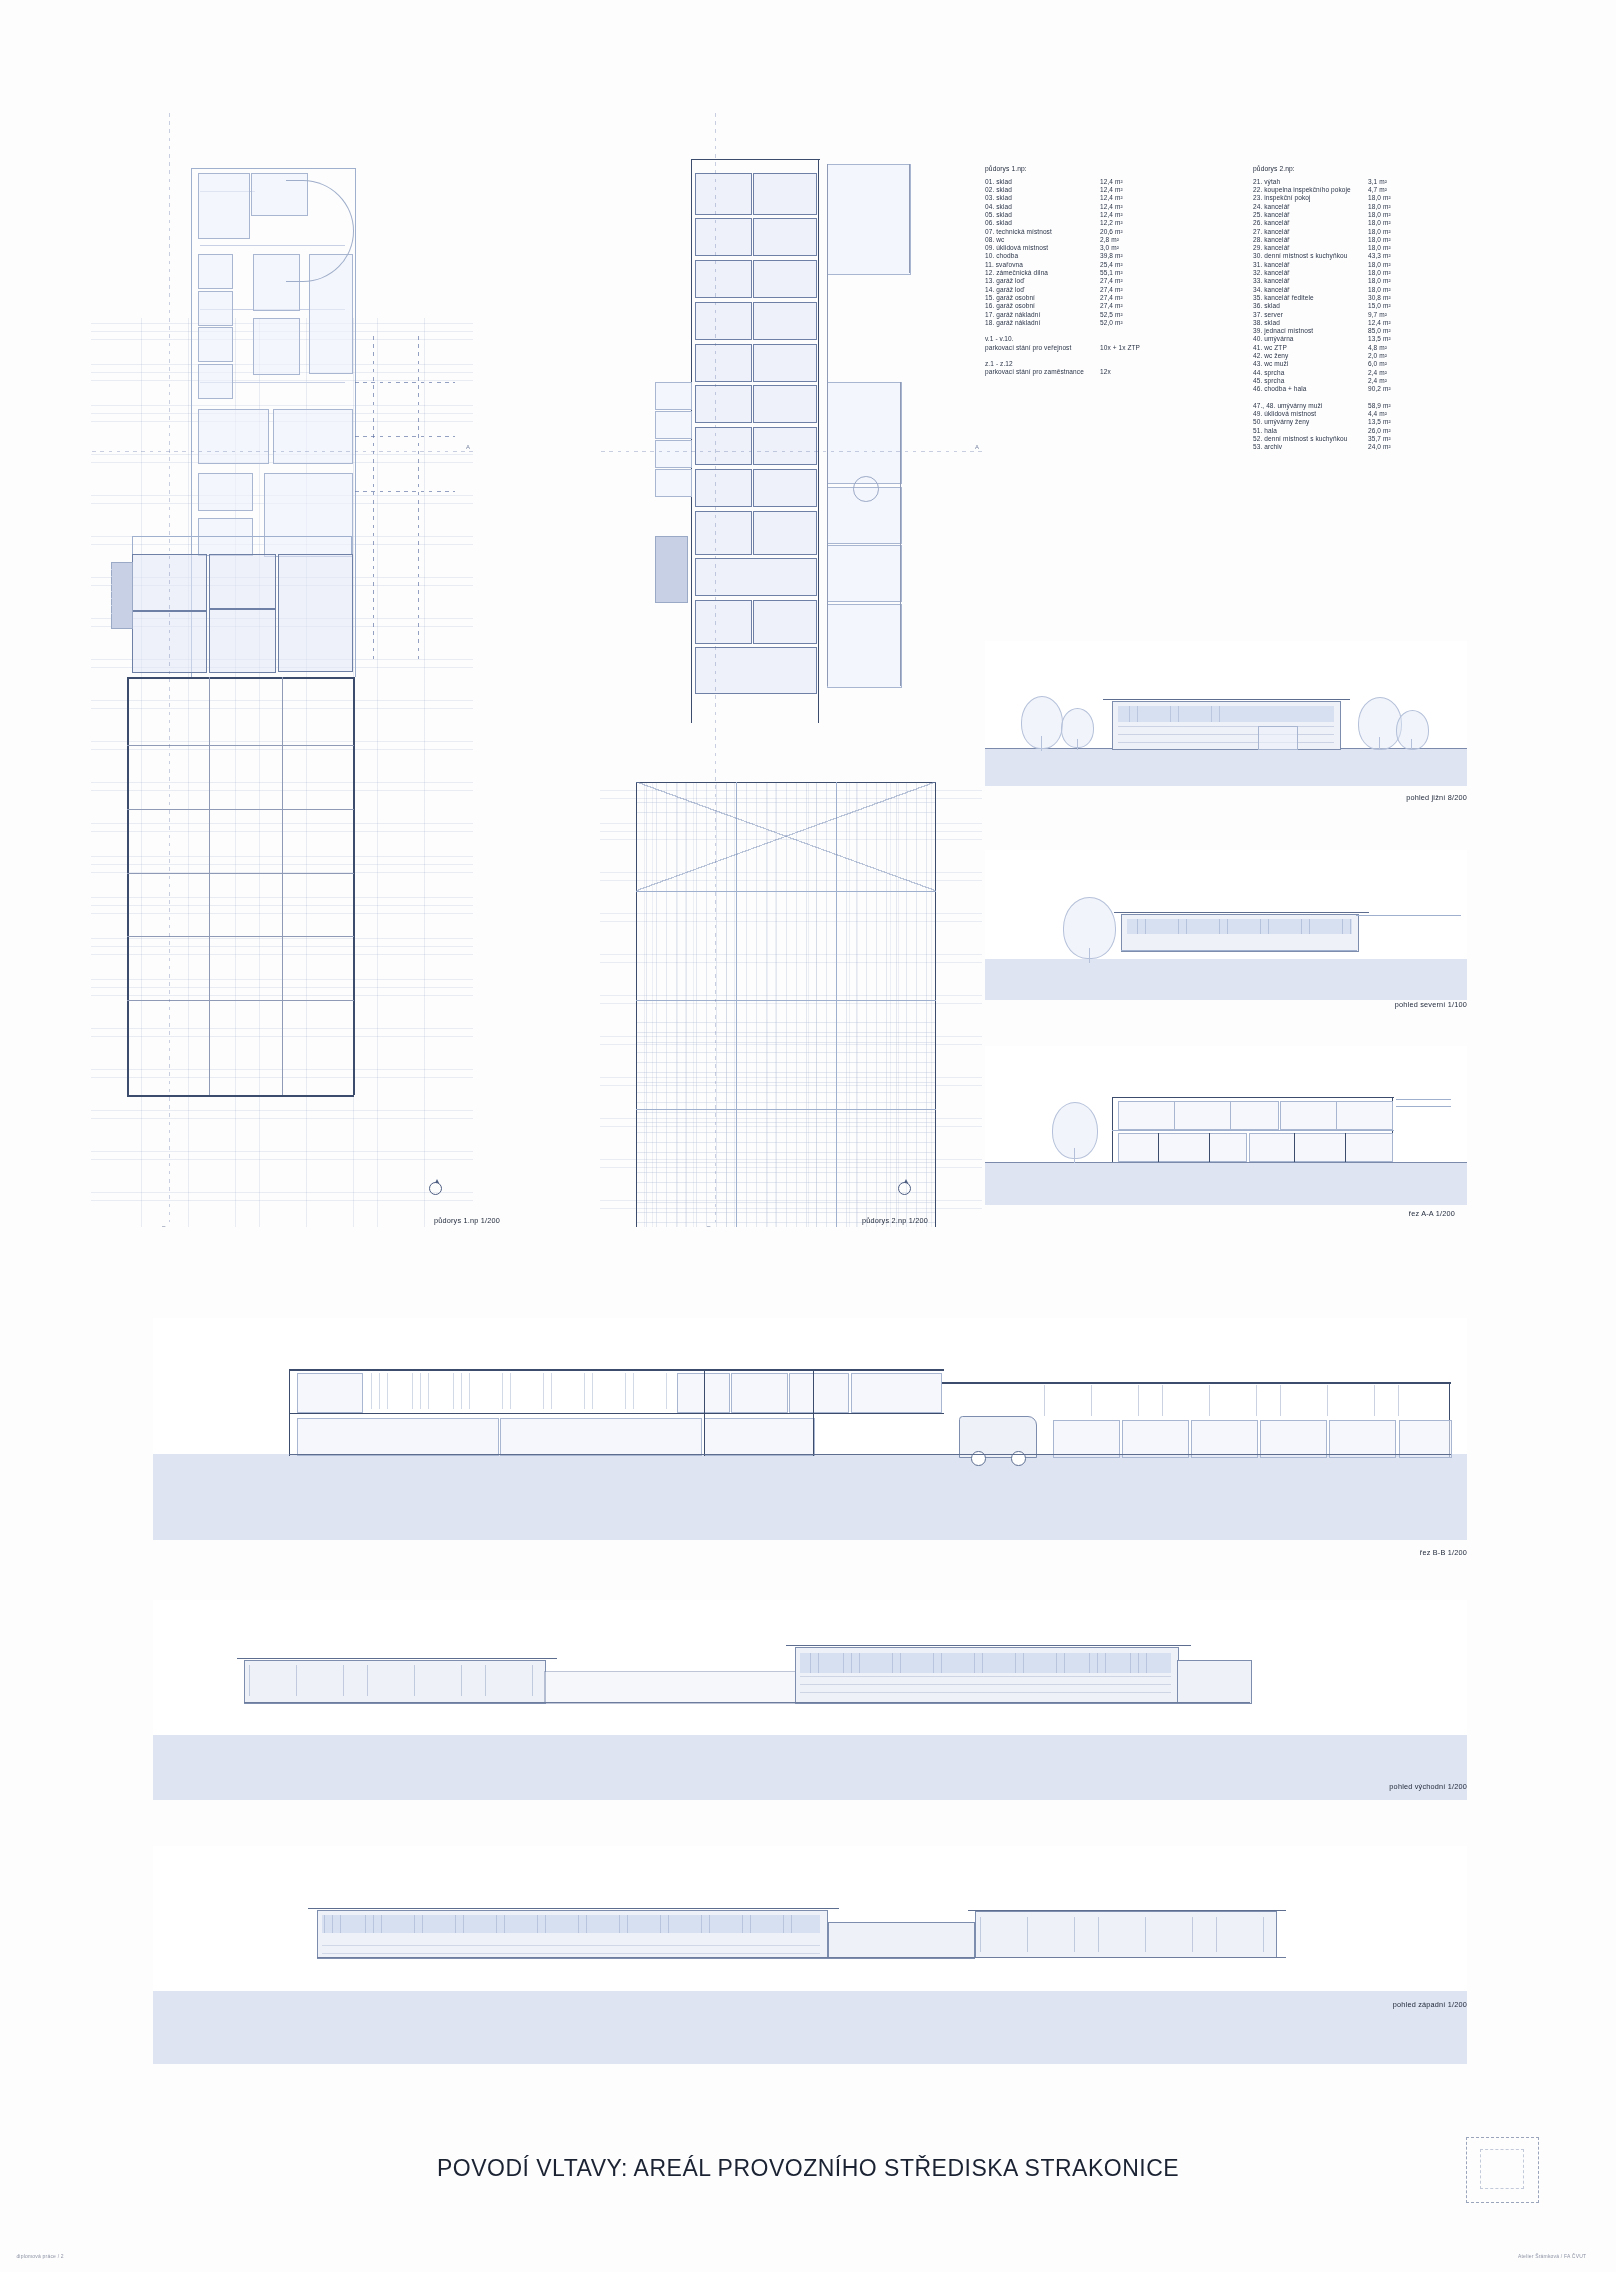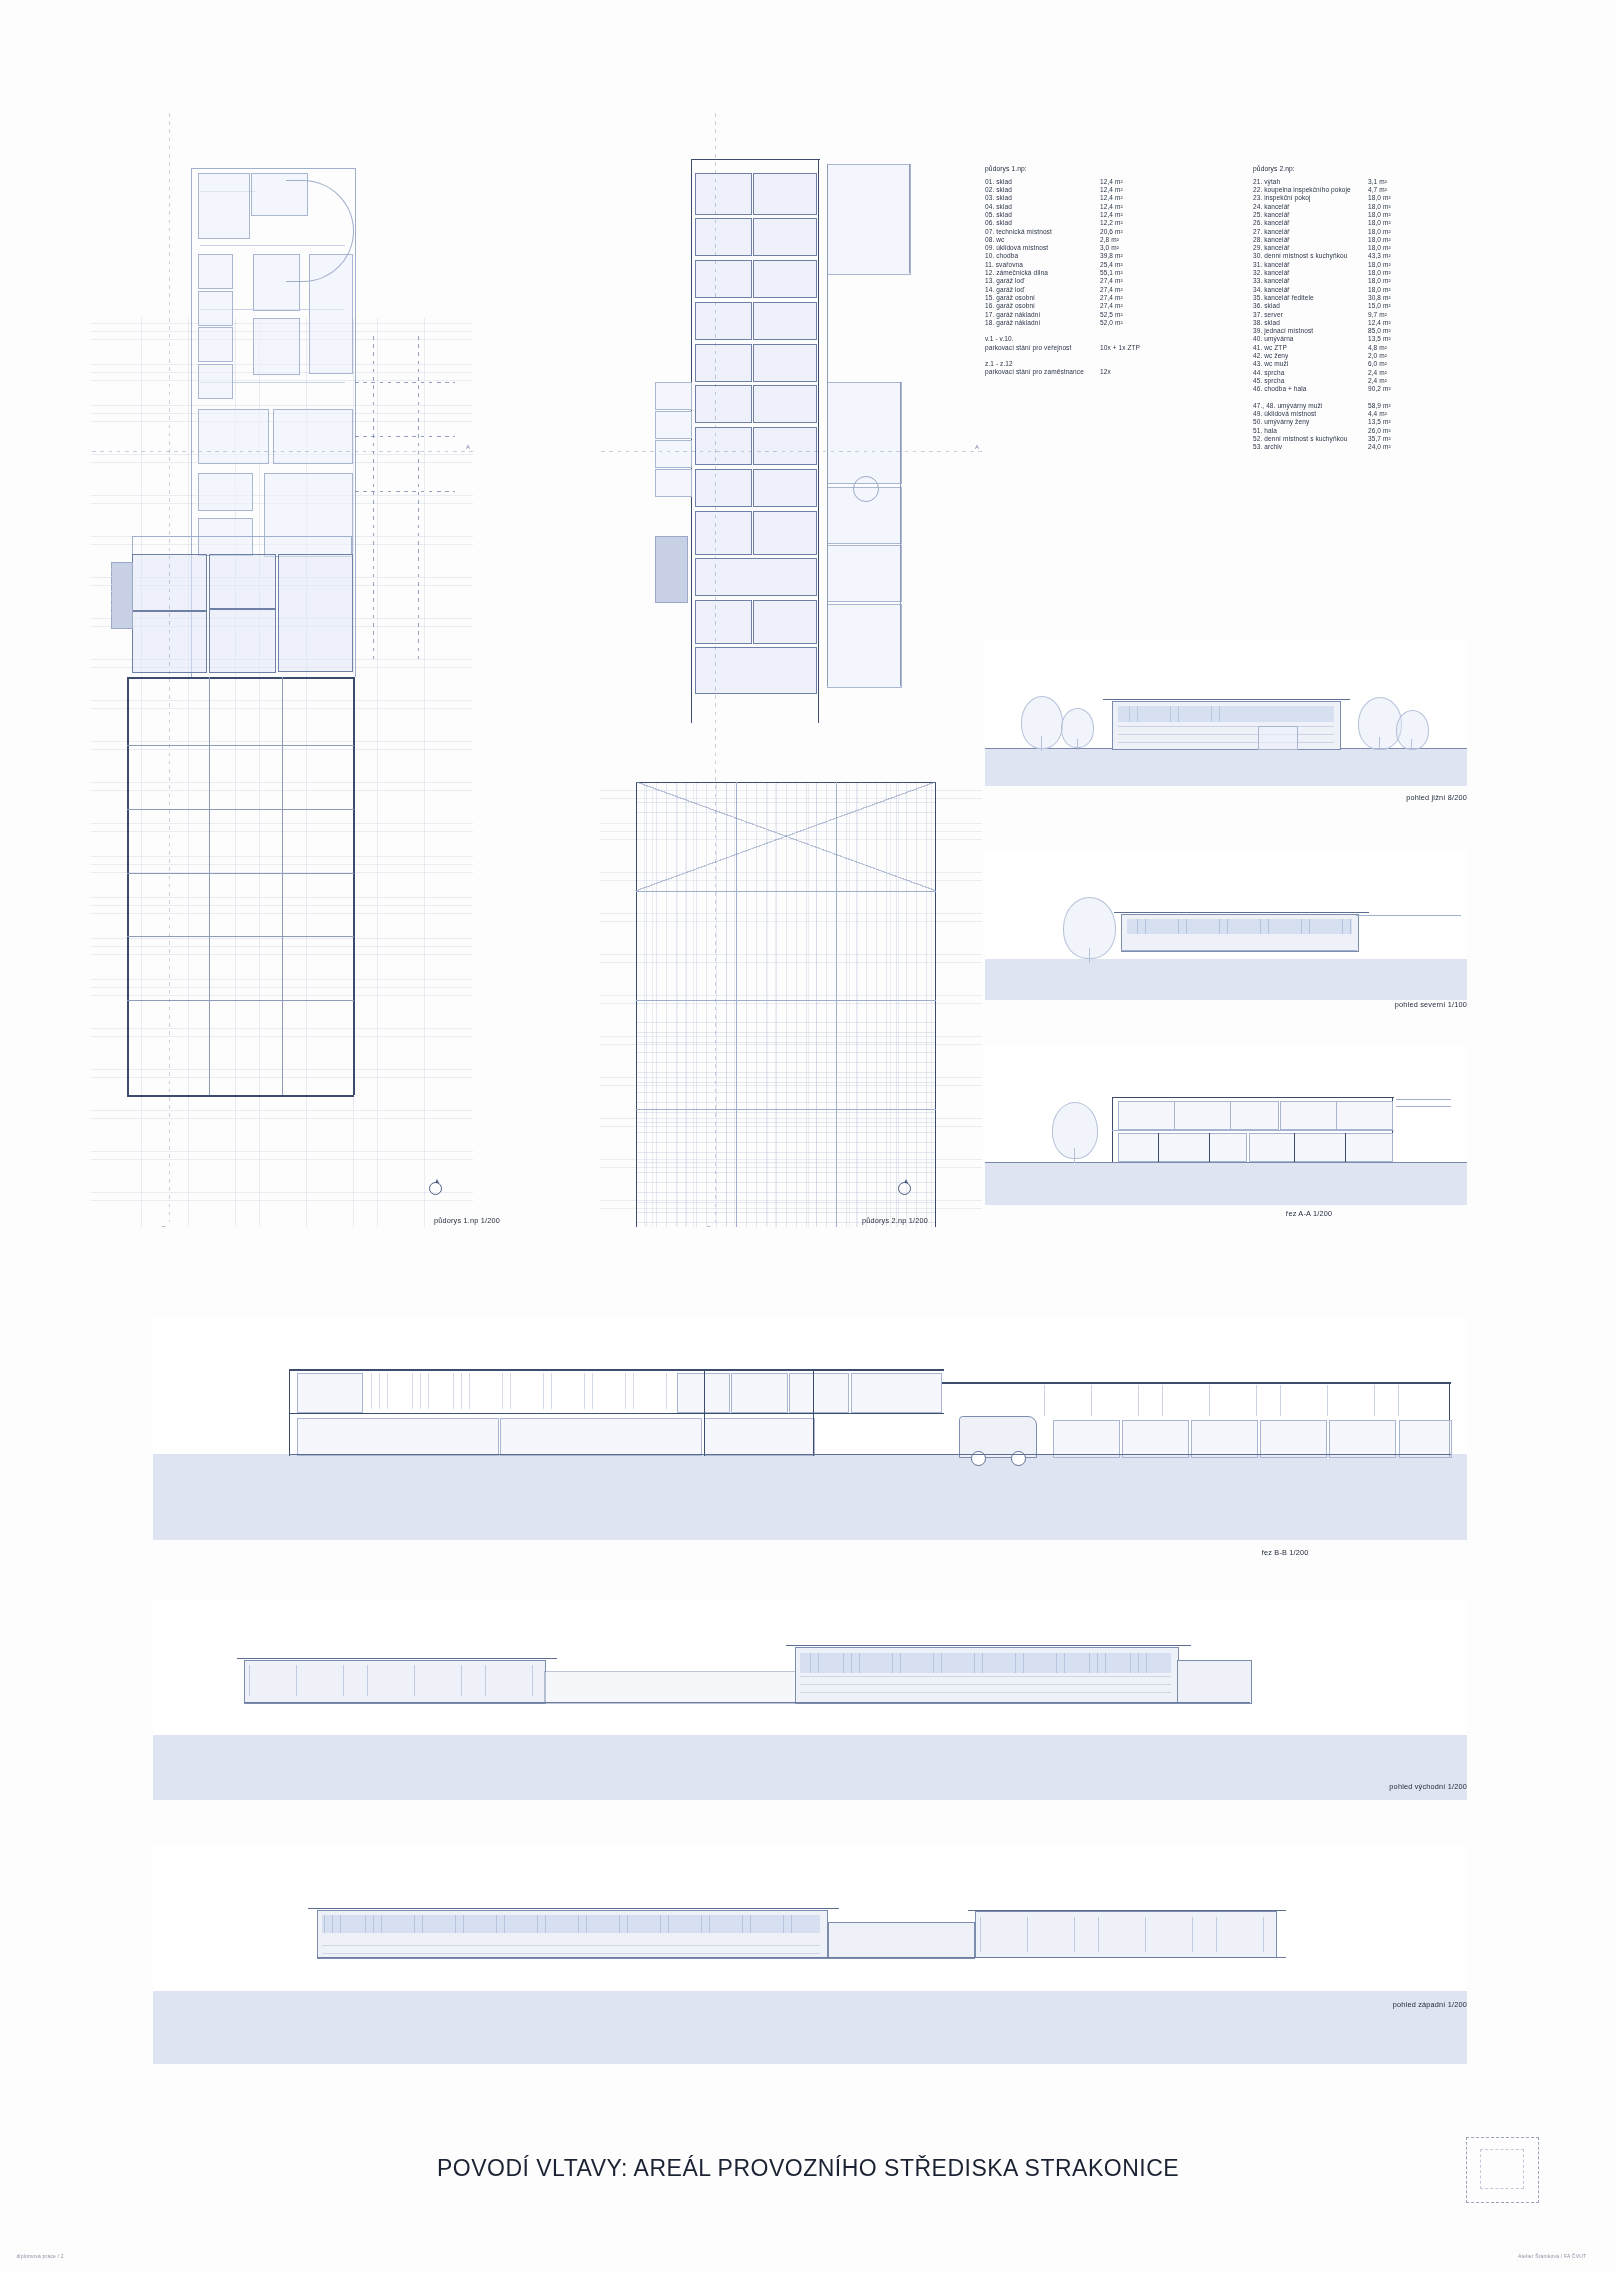--- a/index.html
+++ b/index.html
@@ -540,21 +540,21 @@
     <div class="roomlite" style="left:264px;top:87px;width:142px;height:27px;"></div>
     <div class="wall" style="left:173px;top:87px;width:0.8px;height:29px;"></div>
     <div class="wall" style="left:224px;top:87px;width:0.8px;height:29px;"></div>
     <div class="wall" style="left:309px;top:87px;width:0.8px;height:29px;"></div>
     <div class="wall" style="left:360px;top:87px;width:0.8px;height:29px;"></div>
     <div class="tree" style="left:67px;top:56px;width:44px;height:55px;"></div>
     <div class="trunk" style="left:89px;top:102px;height:14.5px;"></div>
     <div class="thin" style="left:411px;top:53px;width:55px;height:0.6px;"></div>
     <div class="thin" style="left:411px;top:60px;width:55px;height:0.6px;"></div>
   </div>
-  <div class="cap" style="left:1127px;top:1209px;width:364px;text-align:center;">řez A-A 1/200</div>
+  <div class="cap" style="left:1091px;top:1209px;width:364px;">řez A-A 1/200</div>
 
   <div class="draw" style="left:153px;top:1318px;width:1314px;height:223px;">
     <div class="skyband" style="left:0;top:0;width:1314px;height:136px;"></div>
     <div class="ground" style="left:0;top:136px;width:1314px;height:86px;"></div>
     <div style="position:absolute;left:0;top:91px;width:382px;height:51px;background:
       radial-gradient(ellipse 173px 51px at 136px 142px, #dfe4f2 0 99%, transparent 100%);"></div>
 
     <div class="wall" style="left:136px;top:51px;width:655px;height:1.5px;"></div>
     <div class="wall" style="left:136px;top:51px;width:1.2px;height:87px;"></div>
     <div class="wall" style="left:136px;top:95px;width:655px;height:1.1px;"></div>
@@ -578,21 +578,21 @@
     <div class="roomlite" style="left:1038px;top:102px;width:65px;height:36px;"></div>
     <div class="roomlite" style="left:1107px;top:102px;width:65px;height:36px;"></div>
     <div class="roomlite" style="left:1176px;top:102px;width:65px;height:36px;"></div>
     <div class="roomlite" style="left:1246px;top:102px;width:51px;height:36px;"></div>
 
     <div class="solid" style="left:806px;top:98px;width:76px;height:40px;border-radius:3.6px 9px 0 0;"></div>
     <div style="position:absolute;left:818px;top:133px;width:12.7px;height:12.7px;border:0.9px solid #5c6d90;border-radius:50%;background:#fff;"></div>
     <div style="position:absolute;left:858px;top:133px;width:12.7px;height:12.7px;border:0.9px solid #5c6d90;border-radius:50%;background:#fff;"></div>
     <div class="thin" style="left:136px;top:136px;width:1162px;height:1.1px;background:#5c6d90;"></div>
   </div>
-  <div class="cap" style="left:1103px;top:1548px;width:364px;text-align:center;">řez B-B 1/200</div>
+  <div class="cap" style="left:1103px;top:1548px;width:364px;">řez B-B 1/200</div>
 
   <div class="draw" style="left:153px;top:1600px;width:1314px;height:200px;">
     <div class="skyband" style="left:0;top:0;width:1314px;height:135px;"></div>
     <div class="ground" style="left:0;top:135px;width:1314px;height:65px;"></div>
     <div style="position:absolute;left:636px;top:80px;width:545px;height:58px;background:
       radial-gradient(ellipse 155px 53px at 709px 138px, #dfe4f2 0 99%, transparent 100%),
       radial-gradient(ellipse 109px 44px at 1155px 138px, #dfe4f2 0 99%, transparent 100%);"></div>
     <div class="solid" style="left:91px;top:60px;width:300px;height:42px;"></div>
     <div class="vlines-wide" style="left:96px;top:65px;width:289px;height:31px;opacity:.7;"></div>
     <div class="thin" style="left:84px;top:58px;width:320px;height:1.1px;background:#5c6d90;"></div>

